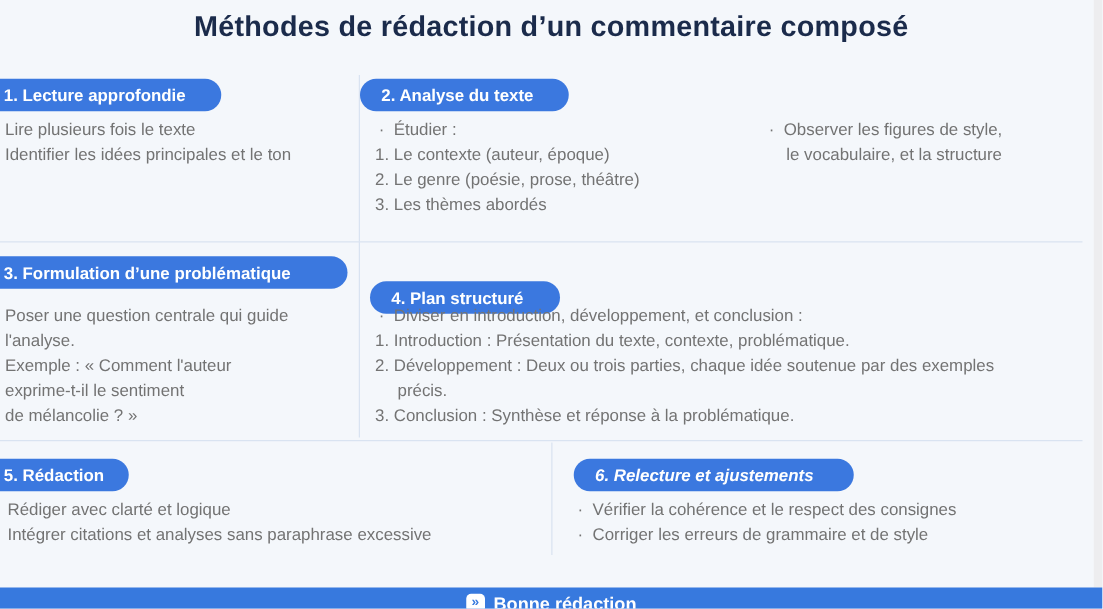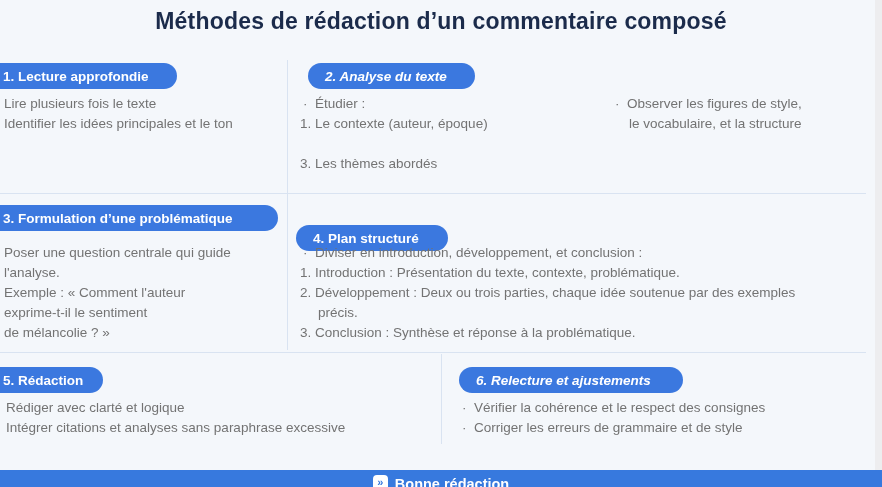--- a/index.html
+++ b/index.html
@@ -32,21 +32,21 @@
 
   .pill {
     position:absolute; height:26px;
     background:#3b78df; border-radius:15px;
     display:flex; align-items:center;
     padding:0 17px;
     color:#ffffff; font-size:13.5px; font-weight:700;
     white-space:nowrap; overflow:hidden;
   }
   #pill-1 { left:-14px; top:63px;  width:191px; }
-  #pill-2 { left:308px; top:63px;  width:167px;font-style:italic; }
+  #pill-2 { left:288px; top:63px;  width:167px; }
   #pill-3 { left:-14px; top:205px; width:292px; }
   #pill-4 { left:296px; top:205px; width:152px;margin-top:20px; }
   #pill-5 { left:-14px; top:367px; width:117px; }
   #pill-6 { left:459px; top:367px; width:224px;font-style:italic; }
 
   .line {
     position:absolute;
     font-size:13.5px; line-height:17px;
     color:#737373; white-space:pre;
   }
@@ -86,20 +86,21 @@
   <div class="divider-v" id="div-v3"></div>
   <div class="edge-strip"></div>
 
   <div class="pill" id="pill-1">1. Lecture approfondie</div>
   <div class="line" style="left:4px; top:95px;">Lire plusieurs fois le texte</div>
   <div class="line" style="left:4px; top:115px;">Identifier les idées principales et le ton</div>
 
   <div class="pill" id="pill-2">2. Analyse du texte</div>
   <div class="line" style="left:303px; top:95px;">·  Étudier :</div>
   <div class="line" style="left:300px; top:115px;">1. Le contexte (auteur, époque)</div>
+  <div class="line" style="left:300px; top:135px;">2. Le genre (poésie, prose, théâtre)</div>
   <div class="line" style="left:300px; top:155px;">3. Les thèmes abordés</div>
   <div class="line" style="left:615px; top:95px;">·  Observer les figures de style,</div>
   <div class="line" style="left:629px; top:115px;">le vocabulaire, et la structure</div>
 
   <div class="pill" id="pill-3">3. Formulation d’une problématique</div>
   <div class="line" style="left:4px; top:244px;">Poser une question centrale qui guide</div>
   <div class="line" style="left:4px; top:264px;">l'analyse.</div>
   <div class="line" style="left:4px; top:284px;">Exemple : « Comment l'auteur</div>
   <div class="line" style="left:4px; top:304px;">exprime-t-il le sentiment</div>
   <div class="line" style="left:4px; top:324px;">de mélancolie ? »</div>

